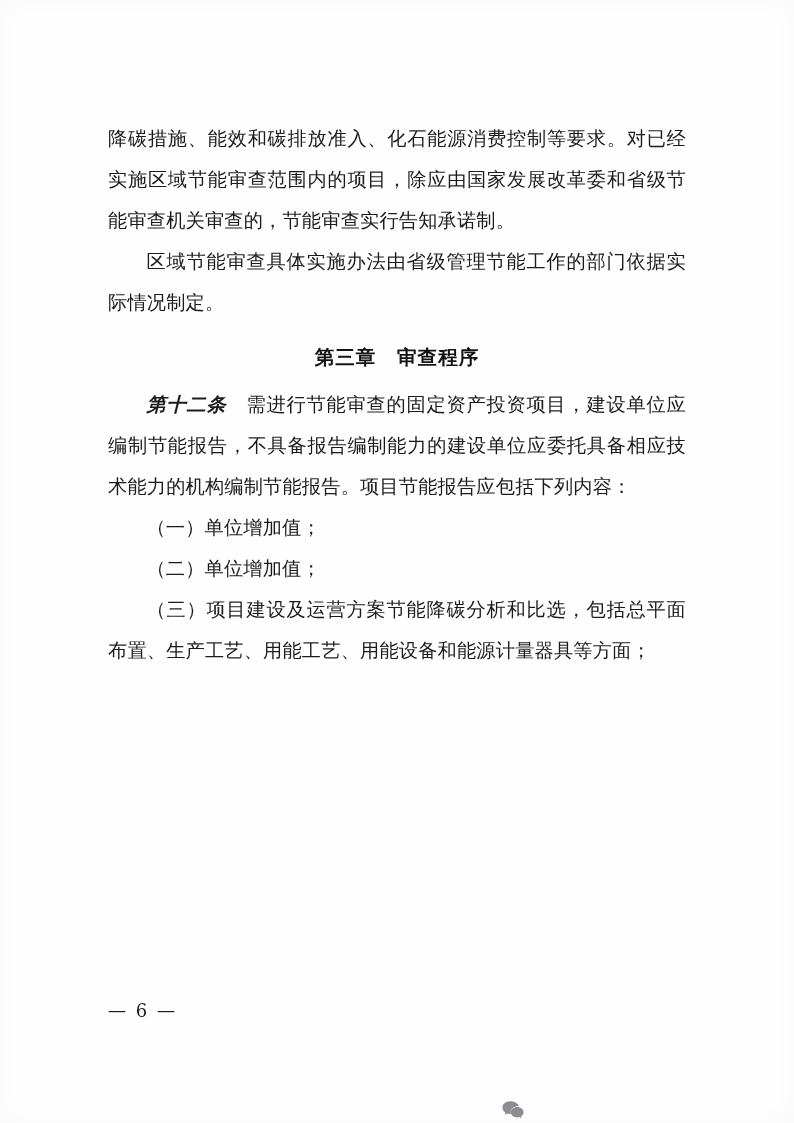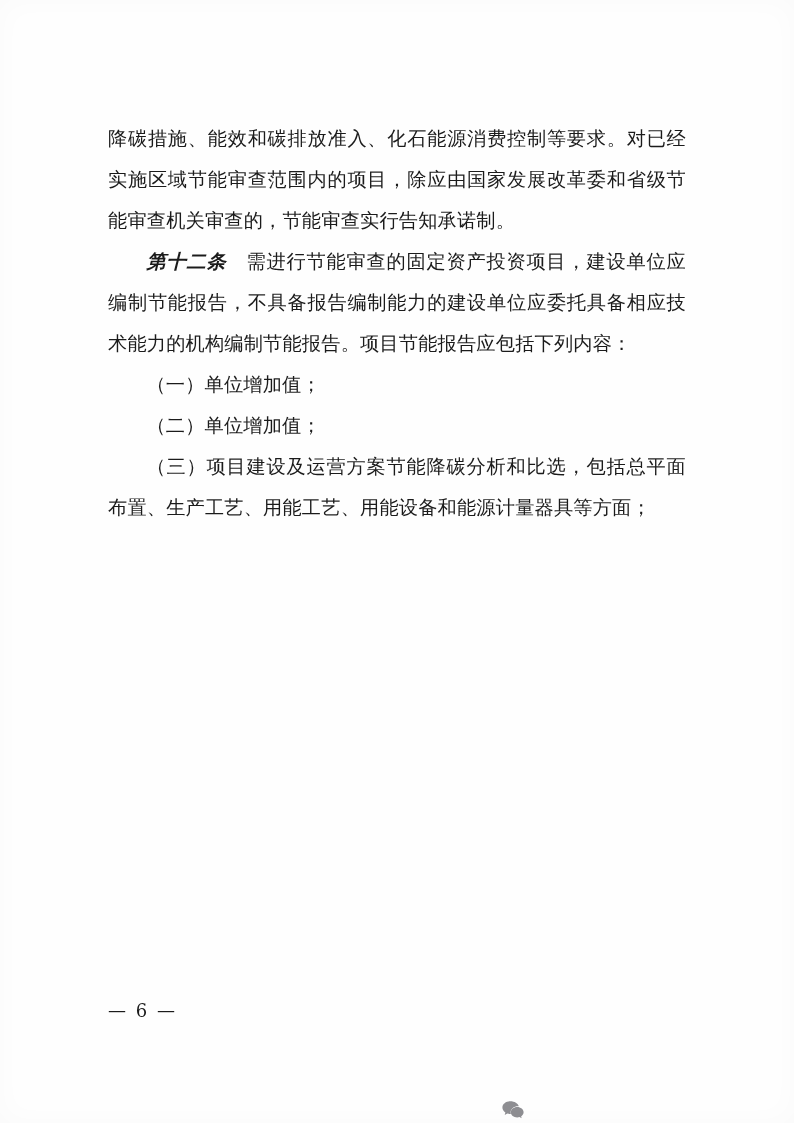--- a/index.html
+++ b/index.html
@@ -92,21 +92,23 @@
   }
 </style>
 </head>
 <body>
 
 <div class="page">
   <div class="content">
 
     <p class="para">降碳措施、能效和碳排放准入、化石能源消费控制等要求。对已经实施区域节能审查范围内的项目，除应由国家发展改革委和省级节能审查机关审查的，节能审查实行告知承诺制。</p>
 
+    <p class="para indent">区域节能审查具体实施办法由省级管理节能工作的部门依据实际情况制定。</p>
 
+    <div class="chapter-title">第三章　审查程序</div>
 
     <p class="para indent"><span class="article-lead">第十二条</span><span>　需进行节能审查的固定资产投资项目，建设单位应编制节能报告，不具备报告编制能力的建设单位应委托具备相应技术能力的机构编制节能报告。项目节能报告应包括下列内容：</span></p>
 
     <p class="para indent">（一）单位增加值；</p>
     <p class="para indent">（二）单位增加值；</p>
     <p class="para indent">（三）项目建设及运营方案节能降碳分析和比选，包括总平面布置、生产工艺、用能工艺、用能设备和能源计量器具等方面；</p>
 
   </div>
 
   <div class="page-number">— 6 —</div>

